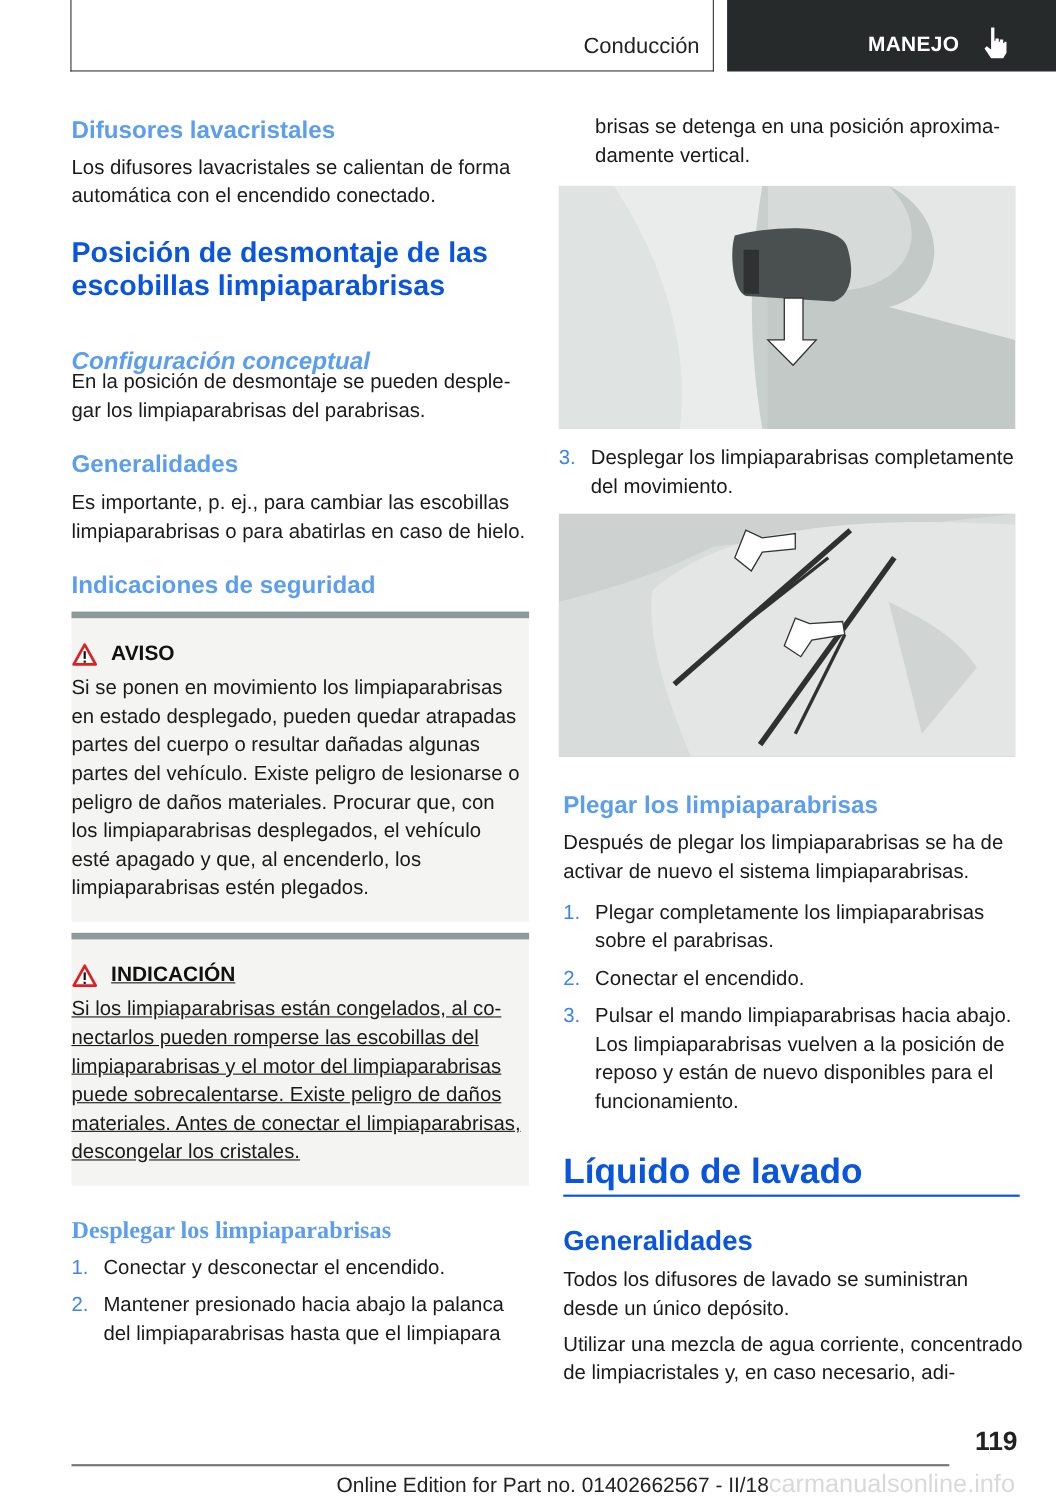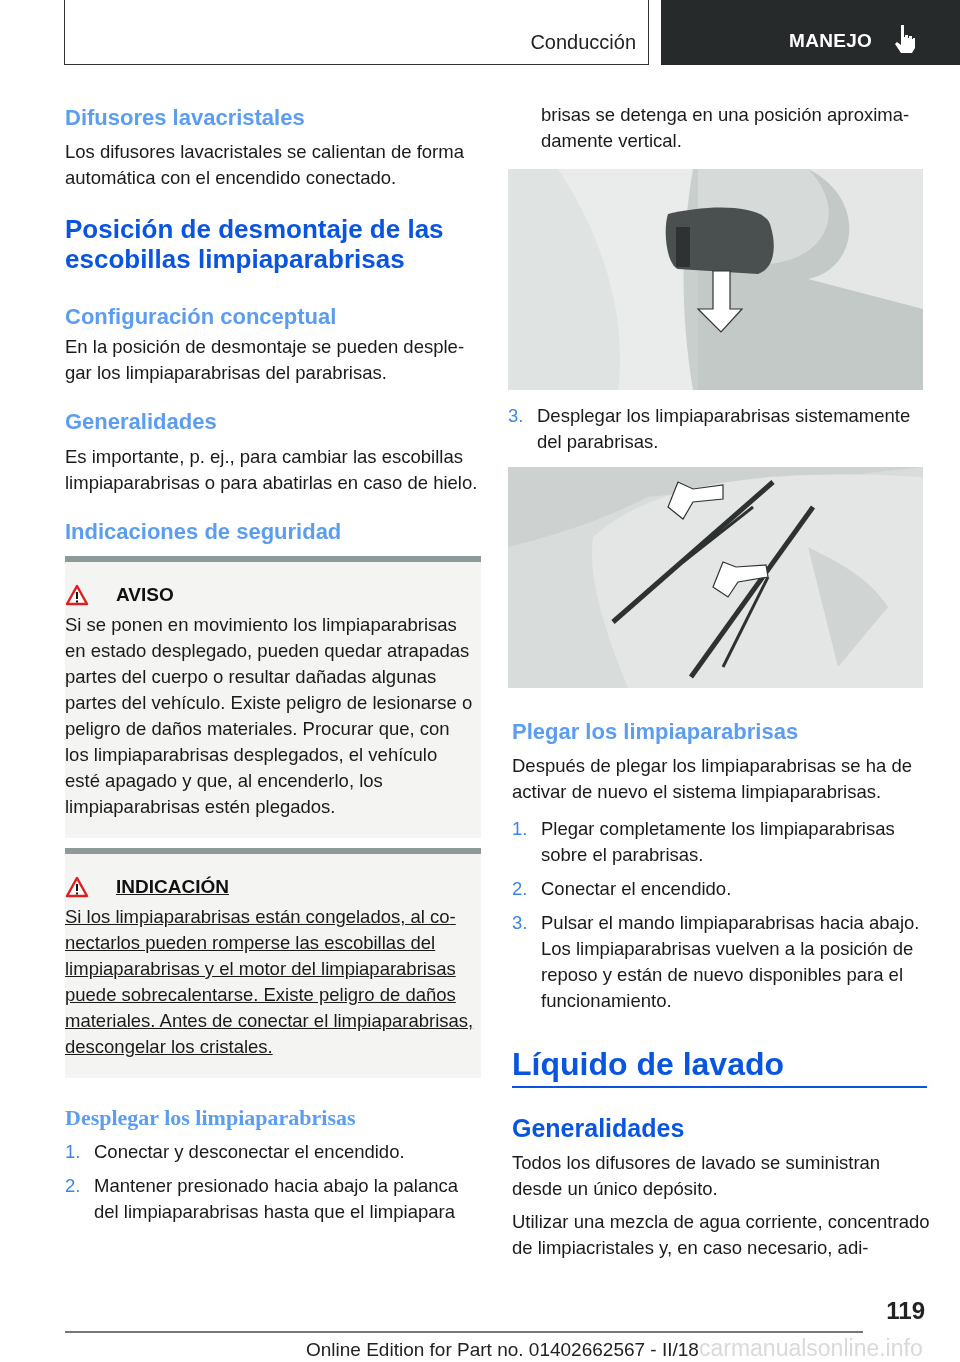--- a/index.html
+++ b/index.html
@@ -14,21 +14,21 @@
 
     .h-light { color: #5b9df0; font-weight: bold; font-size: 22px; line-height: 28px; text-align: right; }
     .h-dark { color: #0a55e0; font-weight: bold; font-size: 26px; line-height: 30px; }
     .h-huge { color: #0a55e0; font-weight: bold; font-size: 32px; line-height: 40px; }
     .h-mid { color: #0a55e0; font-weight: bold; font-size: 25px; line-height: 30px; }
     p.body { font-size: 18.5px; line-height: 26px; color: #1a1a1a; }
 
     .abs { position: absolute; }
 
     .notice { position: absolute; left: 65px; width: 416px; background: #f4f4f3; border-top: 6px solid #8d9a99; padding: 22px 6px 14px 0; }
-    .notice-title { display: flex; align-items: flex-end; gap: 27px; font-size: 19px; font-weight: bold; color: #111; margin-bottom: 6px; }
+    .notice-title { display: flex; align-items: flex-end; gap: 12px; font-size: 19px; font-weight: bold; color: #111; margin-bottom: 6px; }
     .notice-title svg { width: 24px; height: 22px; }
     .notice-text { font-size: 18.5px; line-height: 26px; color: #1a1a1a; }
 
     ol.steps { list-style: none; }
     ol.steps li { display: flex; font-size: 18.5px; line-height: 26px; margin-bottom: 8px; }
     ol.steps li .num { width: 29px; flex: none; color: #3b86e8; }
 
     .figure { position: absolute; left: 508px; width: 415px; background: #cfd3d2; overflow: hidden; }
 
     .rule-blue { position: absolute; height: 2px; background: #0a55e0; }
@@ -48,21 +48,21 @@
   <svg class="hand-icon" viewBox="0 0 22 30">
     <path d="M7 1 h3 v12 l1 0 v-2 h3 v3 h1 v-2 h3 v3 h1 v-1 h2 v10 l-3 5 h-11 l-6 -9 l2 -2 l4 3 z" fill="#fff"></path>
   </svg>
 </div>
 
 <div class="abs h-light" style="left:65px;top:104px;">Difusores lavacristales</div>
 <p class="abs body" style="left:65px;top:139px;width:416px;">Los difusores lavacristales se calientan de forma automática con el encendido conectado.</p>
 
 <div class="abs h-dark" style="left:65px;top:214px;width:420px;">Posición de desmontaje de las escobillas limpiaparabrisas</div>
 
-<div class="abs h-light" style="left:65px;top:303px;">Configuración conceptual</div>
+<div class="abs h-light" style="left:65px;top:314px;font-style:italic;">Configuración conceptual</div>
 <p class="abs body" style="left:65px;top:334px;width:416px;">En la posición de desmontaje se pueden desple­gar los limpiaparabrisas del parabrisas.</p>
 
 <div class="abs h-light" style="left:65px;top:408px;">Generalidades</div>
 <p class="abs body" style="left:65px;top:444px;width:416px;">Es importante, p. ej., para cambiar las escobillas limpiaparabrisas o para abatirlas en caso de hielo.</p>
 
 <div class="abs h-light" style="left:65px;top:518px;">Indicaciones de seguridad</div>
 
 <div class="notice" style="top:556px;height:282px;">
   <div class="notice-title">
     <svg viewBox="0 0 24 22">
@@ -111,21 +111,21 @@
     <path d="M50 0 C90 60 120 140 110 221 H0 V0 Z" fill="#dfe3e1"></path>
     <path d="M160 45 C200 35 255 35 262 55 C270 80 265 100 250 105 L170 100 C158 95 155 60 160 45 Z" fill="#4a4f4f"></path>
     <rect x="168" y="58" width="14" height="40" fill="#2e3232"></rect>
     <path d="M205 102 H222 V140 H234 L213 163 L190 140 H205 Z" fill="#fff" stroke="#333" stroke-width="1.2"></path>
   </svg>
 </div>
 
 <ol class="steps abs" style="left:508px;top:403px;width:420px;">
   <li>
     <span class="num">3.</span>
-    <span>Desplegar los limpiaparabrisas sistema­mente del parabrisas.</span>
+    <span>Desplegar los limpiaparabrisas completa­mente del movimiento.</span>
   </li>
 </ol>
 
 <div class="figure" style="top:467px;height:221px;">
   <svg width="415" height="221" viewBox="0 0 415 221">
     <rect width="415" height="221" fill="#cdd2d0"></rect>
     <path d="M0 80 C60 65 100 50 140 30 L415 0 V221 H0 Z" fill="#d8dcda"></path>
     <path d="M85 70 C140 20 240 0 415 10 V221 H120 C95 160 80 110 85 70 Z" fill="#e3e6e5"></path>
     <path d="M300 80 C330 95 360 110 380 140 L330 200 Z" fill="#d0d4d2"></path>
     <line x1="105" y1="155" x2="265" y2="15" stroke="#2d3130" stroke-width="5"></line>

